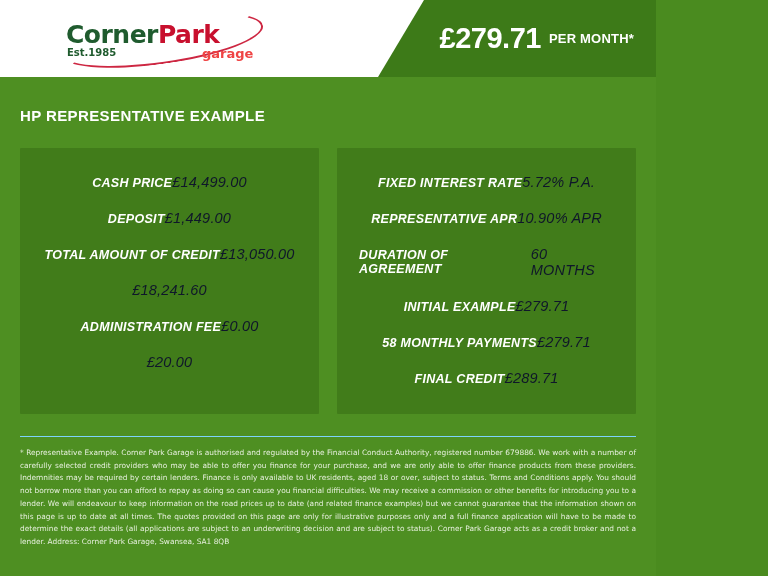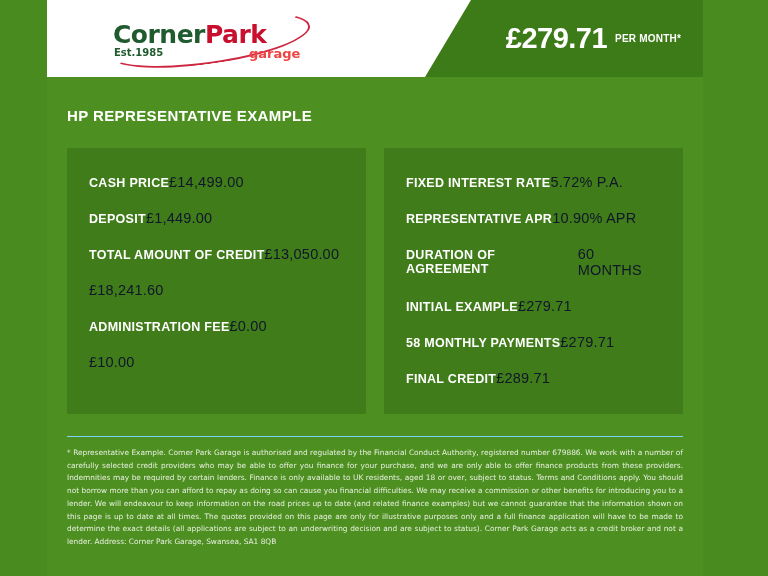--- a/index.html
+++ b/index.html
@@ -10,21 +10,20 @@
     background: #4a8b1f;
     overflow: hidden;
   }
   .page {
     position: relative;
     width: 656px;
     height: 576px;
     background: #4e8f22;
     display: flex;
     flex-direction: column;
-    margin-left: 47px;
   }
 
   
   .header {
     position: relative;
     height: 77px;
     background: #ffffff;
     flex: 0 0 77px;
     display: flex;
     align-items: center;
@@ -103,21 +102,21 @@
     border-style: solid;
     border-width: 0 0 77px 46px;
     border-color: transparent transparent #3d7a18 transparent;
   }
   .price-amount {
     font-size: 29px;
     font-weight: bold;
     letter-spacing: -0.5px;
   }
   .price-per {
-    font-size: 10px;
+    font-size: 13px;
     font-weight: bold;
     margin-left: 8px;
     letter-spacing: 0.2px;
   }
 
   
   .title {
     color: #ffffff;
     font-size: 15px;
     font-weight: bold;
@@ -133,22 +132,23 @@
   }
   .panel {
     flex: 1 1 0;
     background: #417c1a;
     padding: 16px 18px 18px 18px;
     border-radius: 1px;
   }
   .row {
     display: flex;
     align-items: baseline;
-    justify-content: flex-start;
+    justify-content: center;
     padding: 10px 4px 10px 4px;
+    font-style: italic;
   }
   .row-label {
     color: #ffffff;
     font-size: 12.5px;
     font-weight: bold;
     letter-spacing: 0.3px;
   }
   .row-value {
     color: #0f172a;
     font-size: 14.5px;
@@ -209,21 +209,21 @@
         <span class="row-value">£13,050.00</span>
       </div>
       <div class="row">
         <span class="row-value">£18,241.60</span>
       </div>
       <div class="row">
         <span class="row-label">ADMINISTRATION FEE</span>
         <span class="row-value">£0.00</span>
       </div>
       <div class="row">
-        <span class="row-value">£10.00</span>
+        <span class="row-value">£20.00</span>
       </div>
     </div>
 
     <div class="panel">
       <div class="row">
         <span class="row-label">FIXED INTEREST RATE</span>
         <span class="row-value">5.72% P.A.</span>
       </div>
       <div class="row">
         <span class="row-label">REPRESENTATIVE APR</span>

